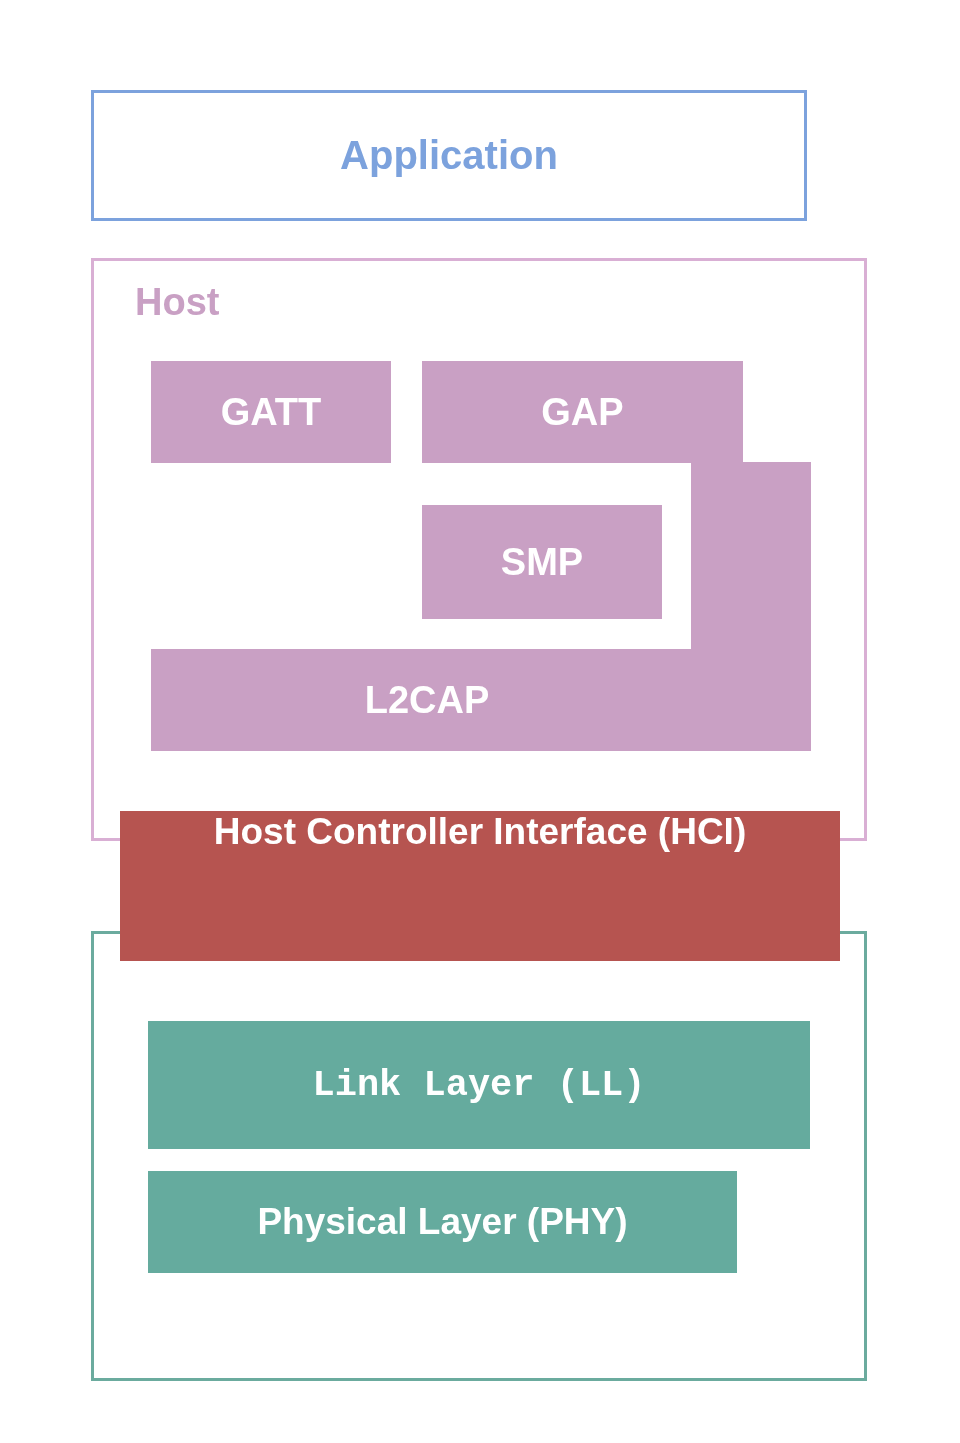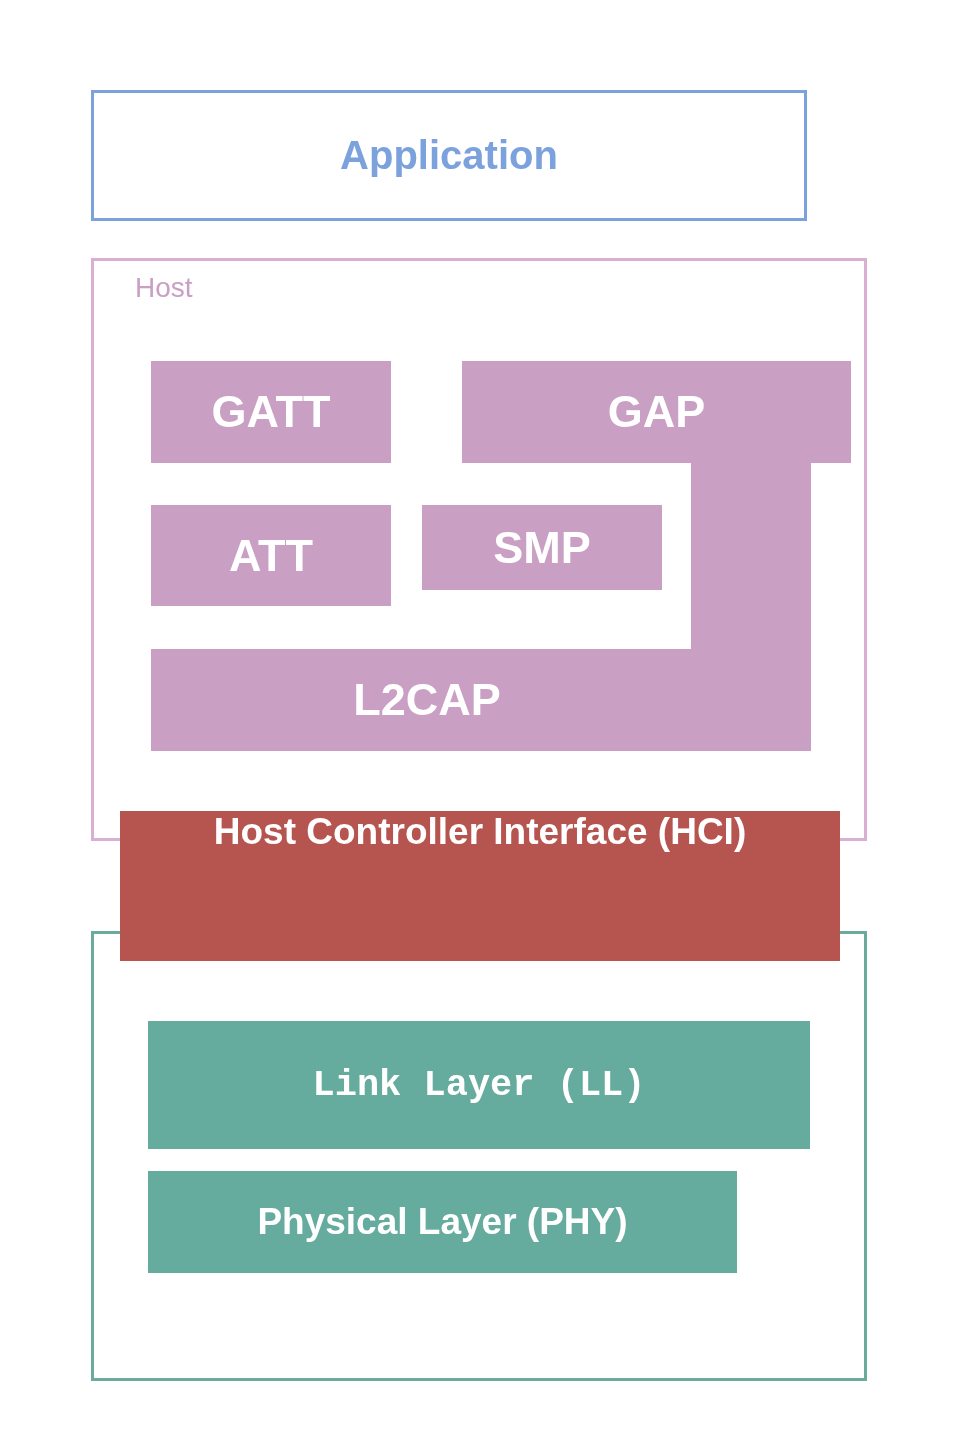--- a/index.html
+++ b/index.html
@@ -27,51 +27,51 @@
   .app-label {
     color: var(--application-accent, #7ca2dd);
     font-size: 40px; font-weight: bold;
   }
   .host-box {
     left: 91px; top: 258px; width: 776px; height: 583px;
     border: 3px solid var(--host-border, #d9afd4);
     z-index: 1;
   }
   .host-label {
-    left: 135px; top: 272px;
+    left: 135px; top: 281px;
     color: var(--host-block-fill, #c9a0c4);
-    font-size: 28px; font-weight: normal;
+    font-size: 38px; font-weight: bold;
     z-index: 3;
   }
   .controller-box {
     left: 91px; top: 931px; width: 776px; height: 450px;
     border: 3px solid var(--controller-accent, #6bab9e);
     z-index: 1;
   }
   .controller-label {
     left: 135px; top: 1312px;
     color: var(--controller-text, #5fa896);
     font-size: 38px; font-weight: bold;
     z-index: 3;
   }
 
   
   .block {
     display: flex; align-items: center; justify-content: center;
-    color: #ffffff; font-size: 45px; font-weight: bold;
+    color: #ffffff; font-size: 38px; font-weight: bold;
     z-index: 2;
   }
   .mauve { background: var(--host-block-fill, #c9a0c4); }
   .teal  { background: var(--controller-block-fill, #65ab9e); }
 
   .gatt  { left: 151px; top: 361px; width: 240px; height: 102px; }
-  .gap-main { left: 422px; top: 361px; width: 389px; height: 102px; margin-left: 40px; }
+  .gap-main { left: 422px; top: 361px; width: 321px; height: 102px; }
   .gap-arm  { left: 691px; top: 462px; width: 120px; height: 289px; }
   .att   { left: 151px; top: 505px; width: 240px; height: 101px; }
-  .smp   { left: 422px; top: 505px; width: 240px; height: 85px; }
+  .smp   { left: 422px; top: 505px; width: 240px; height: 114px; }
   .l2cap { left: 151px; top: 649px; width: 552px; height: 102px; }
 
   .hci {
     left: 120px; top: 811px; width: 720px; height: 150px;
     background: var(--hci-fill, #b65450);
     display: flex; align-items: flex-start; justify-content: center;
     color: #ffffff; font-size: 37px; font-weight: bold;
     z-index: 4;
   }
 
@@ -90,23 +90,20 @@
   <div class="abs host-box"></div>
   <span class="abs host-label">Host</span>
 
   <div class="abs block mauve gatt">
     <span>GATT</span>
   </div>
   <div class="abs block mauve gap-main">
     <span>GAP</span>
   </div>
   <div class="abs block mauve gap-arm"></div>
-  <div class="abs block mauve att">
-    <span>ATT</span>
-  </div>
   <div class="abs block mauve smp">
     <span>SMP</span>
   </div>
   <div class="abs block mauve l2cap">
     <span>L2CAP</span>
   </div>
 
   <div class="abs hci">
     <span>Host Controller Interface (HCI)</span>
   </div>

